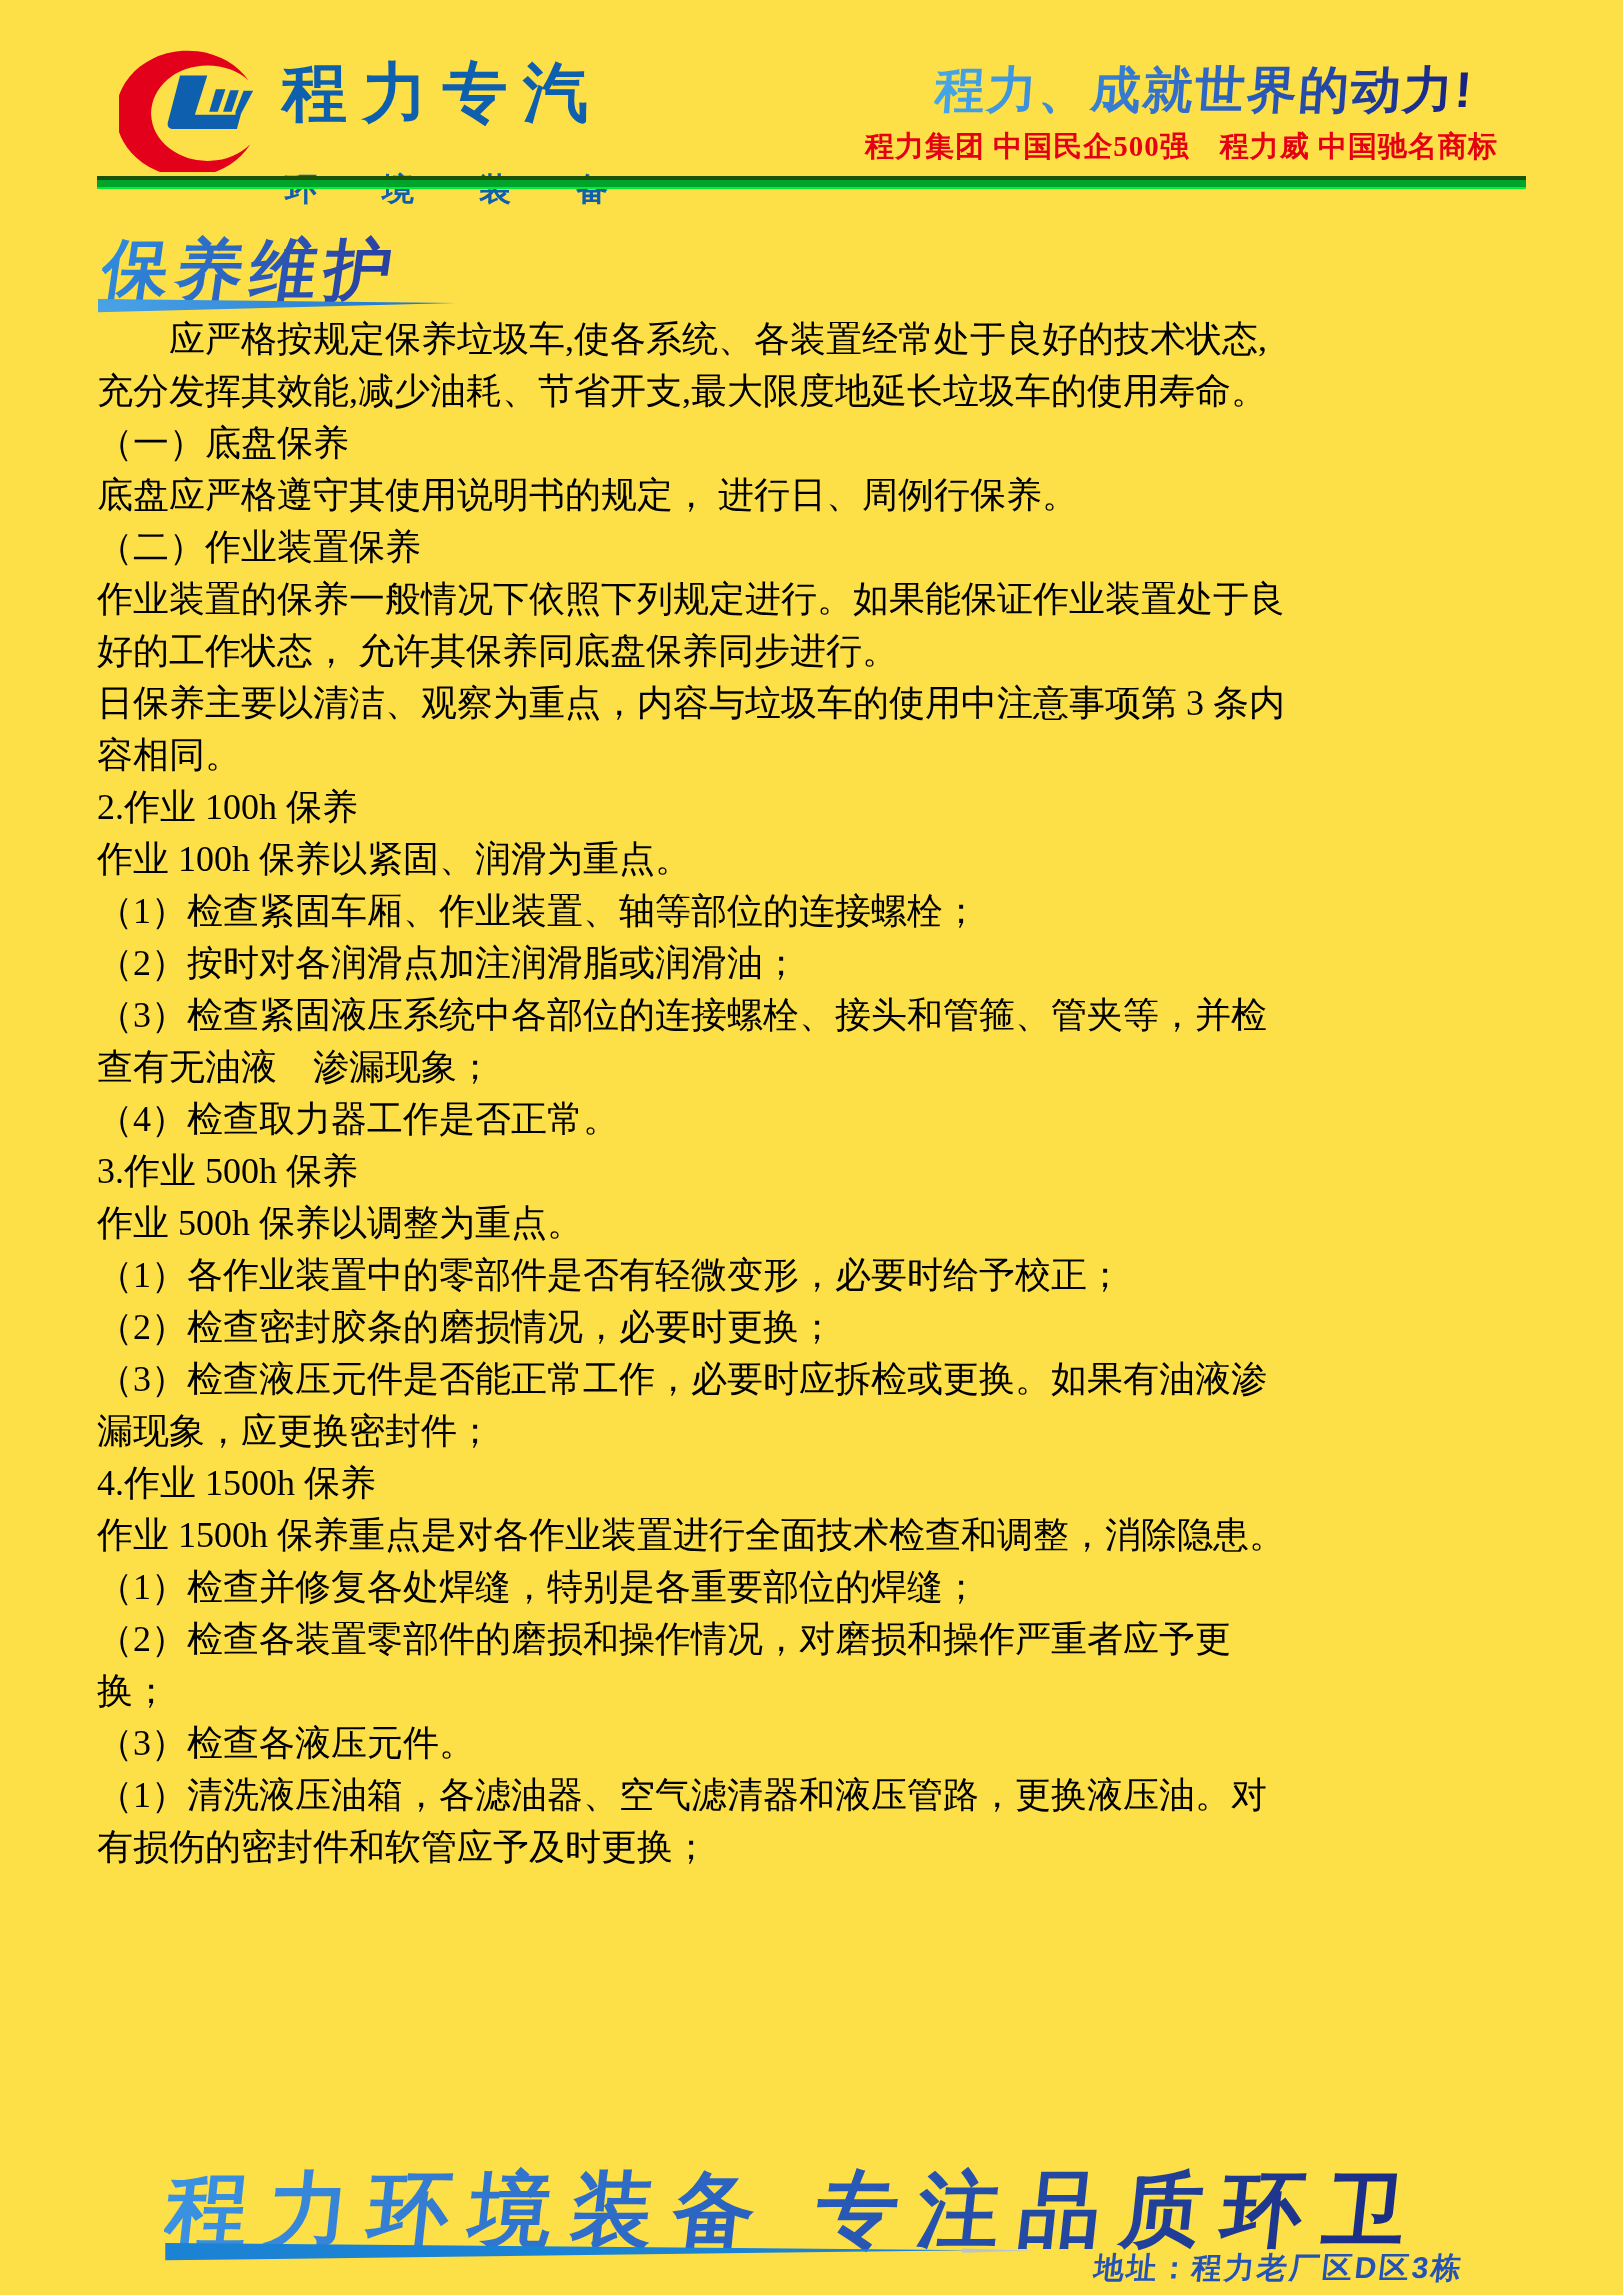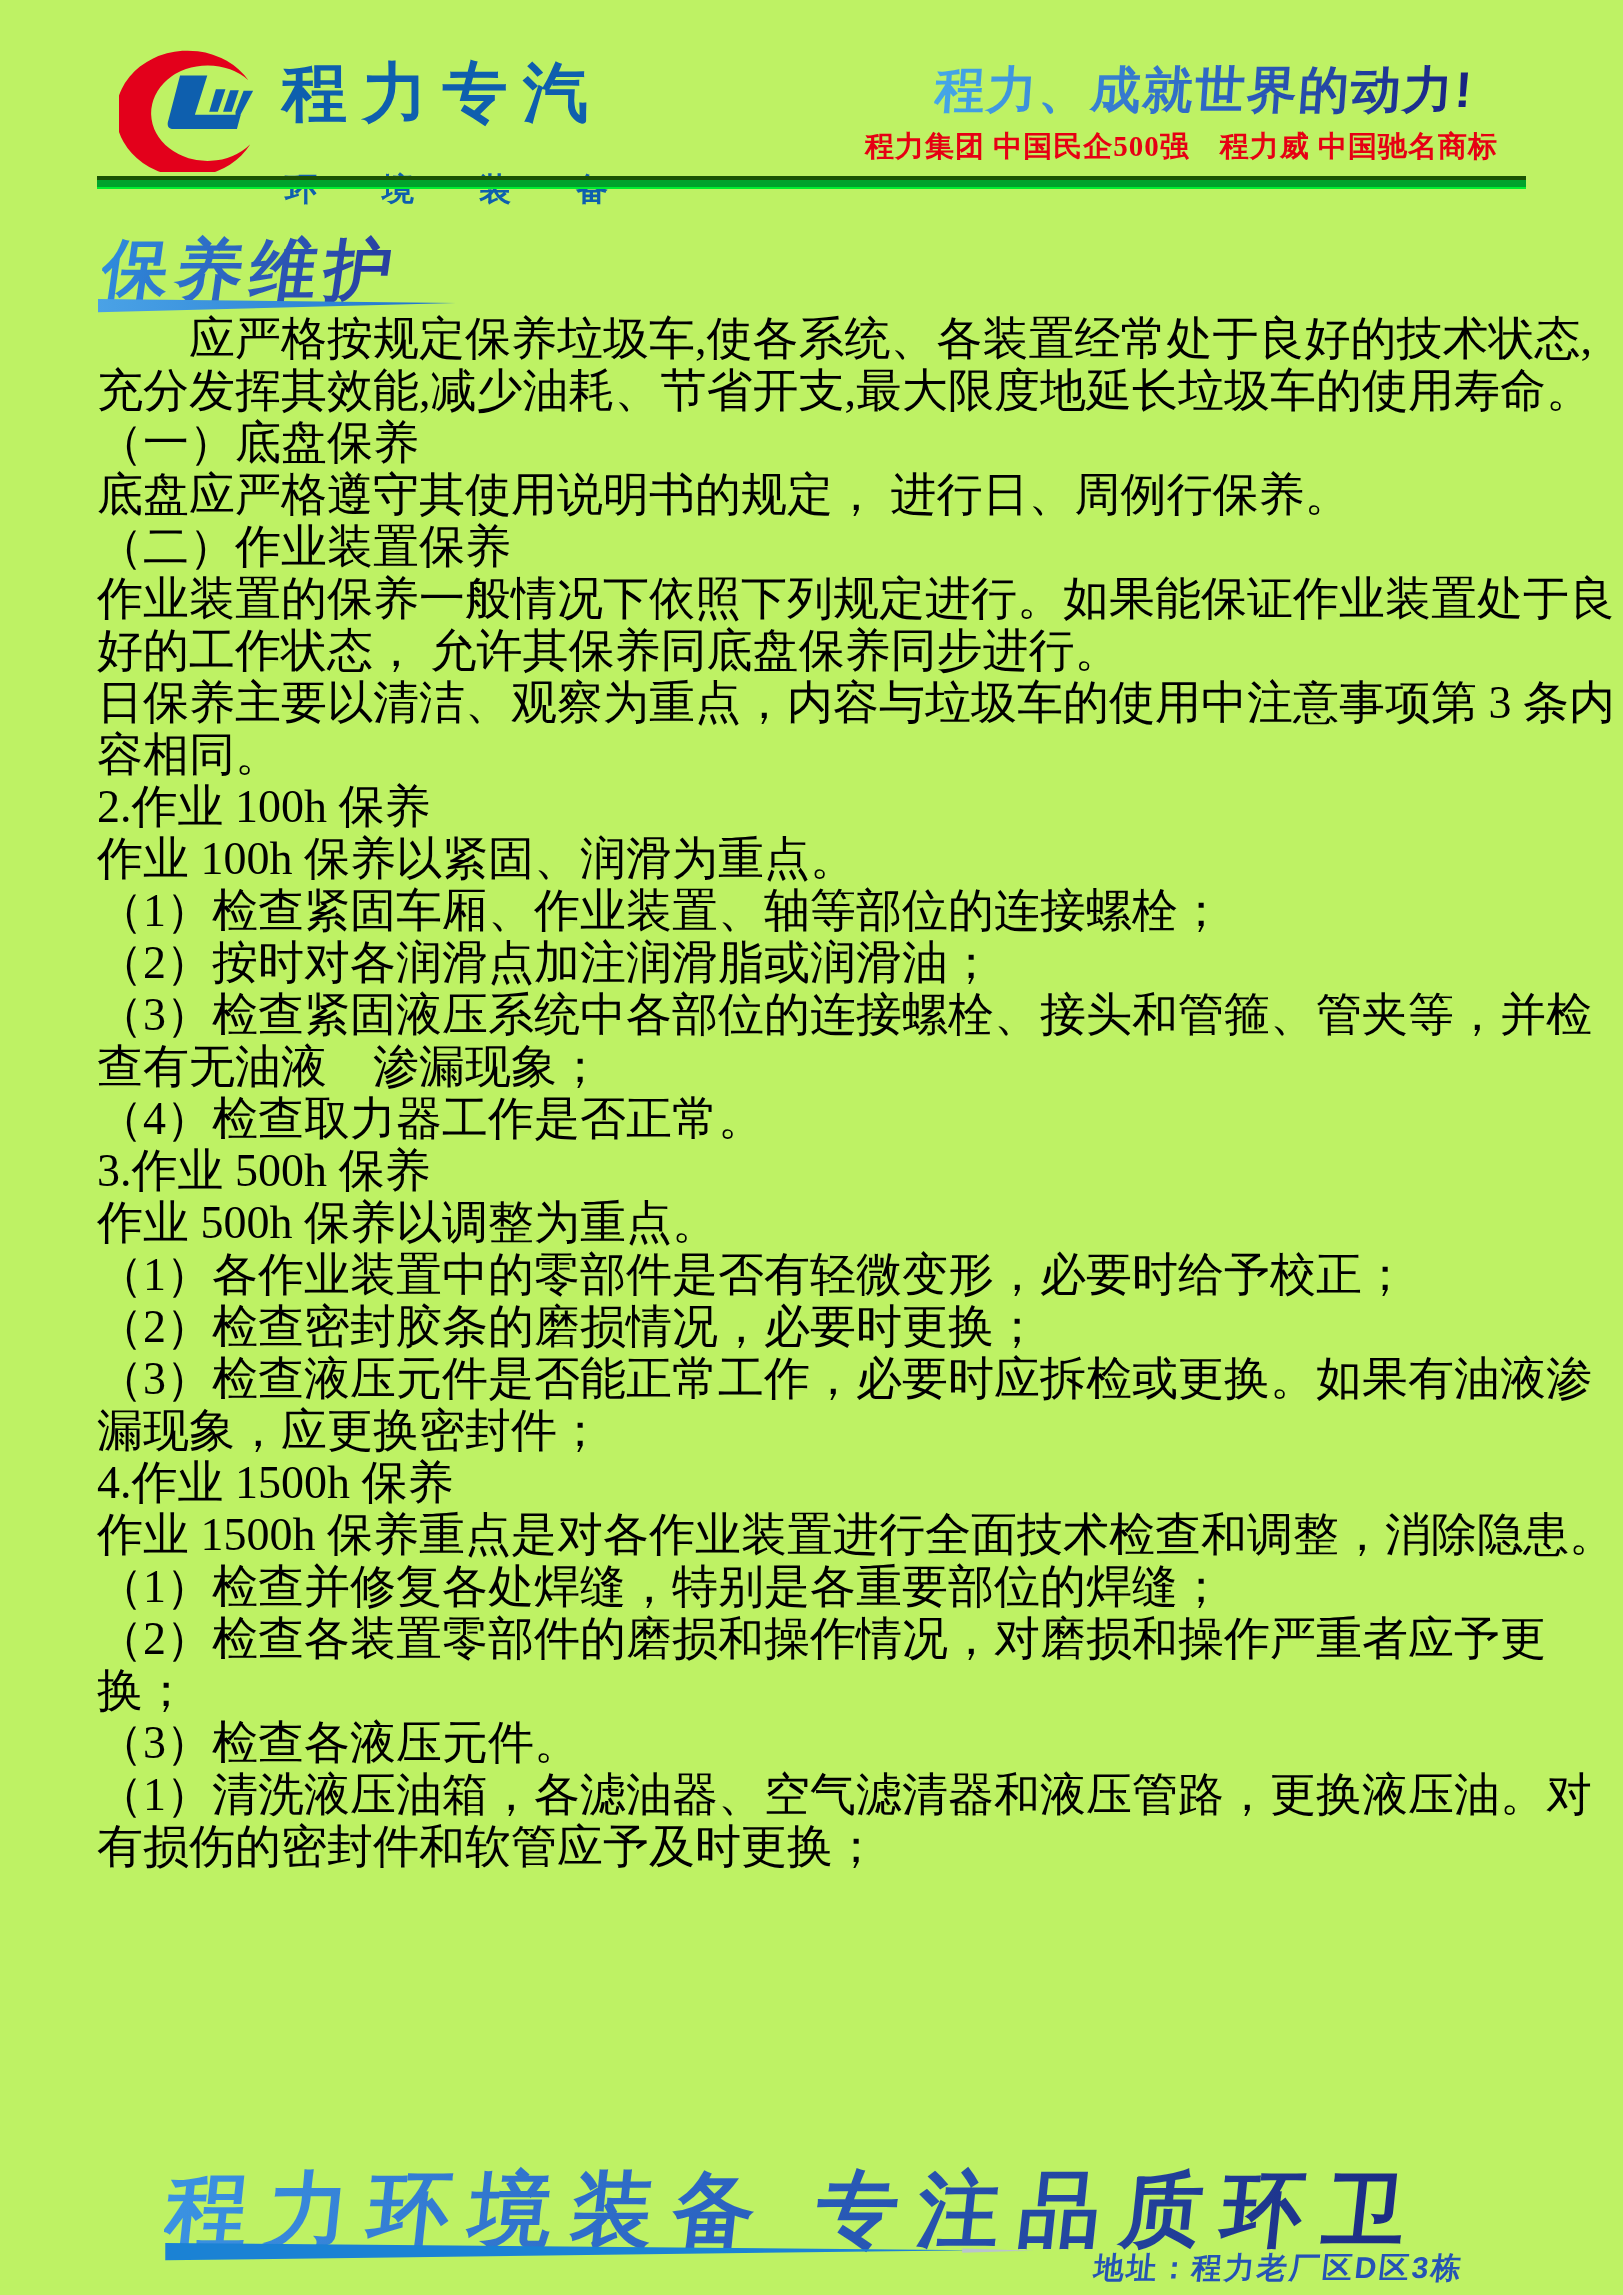--- a/index.html
+++ b/index.html
@@ -1,16 +1,16 @@
 <!DOCTYPE html>
 <html style="font-size:8.2px"><head>
 <meta charset="utf-8">
 <style>
   html,body{margin:0;padding:0;background:#fff;}
-  .page{position:relative;width:1623px;height:2295px;background:#bef264;overflow:hidden;
+  .page{position:relative;width:1623px;height:2295px;background:#fde047;overflow:hidden;
         font-family:"Liberation Serif","DejaVu Serif",serif;}
 
   
   .logo-mark{position:absolute;left:119px;top:43px;width:146px;height:129px;}
   .brand{position:absolute;left:282px;top:49px;font-family:"Liberation Sans","DejaVu Sans",sans-serif;
          font-weight:bold;font-size:65px;letter-spacing:15.3px;color:#0e5fae;white-space:nowrap;}
   .brand-sub{position:absolute;left:285px;top:123px;font-family:"Liberation Sans","DejaVu Sans",sans-serif;
          font-weight:bold;font-size:32px;letter-spacing:65px;color:#0e5fae;white-space:nowrap;margin-top:45px;}
   .slogan-wrap{position:absolute;left:935px;top:57px;transform:skewX(-4deg);}
   .slogan{font-family:"Liberation Sans","DejaVu Sans",sans-serif;font-weight:bold;font-size:50px;
@@ -27,21 +27,21 @@
   
   .sec-title{position:absolute;left:102px;top:225px;margin:0;transform:skewX(-8deg);
              font-family:"Liberation Sans","DejaVu Sans",sans-serif;font-weight:bold;
              font-size:67px;letter-spacing:7.2px;white-space:nowrap;
              background:linear-gradient(100deg,#2f8ede 0%,#2c55b4 60%,#283c9c 100%);
              -webkit-background-clip:text;background-clip:text;color:transparent;}
   .title-swoosh{position:absolute;left:98px;top:298px;width:358px;height:17.4px;}
 
   
   .body-text{position:absolute;left:97px;top:313px;width:1431px;
-             font-size:46px;line-height:52px;color:#000;}
+             font-size:36px;line-height:52px;color:#000;}
   .body-text .line{white-space:pre;height:52px;overflow:visible;}
 
   
   .footer-banner-wrap{position:absolute;left:166px;top:2156px;transform:skewX(-6deg);}
   .footer-banner{font-family:"Liberation Sans","DejaVu Sans",sans-serif;font-weight:bold;
                  font-size:82px;letter-spacing:19.4px;white-space:nowrap;
                  background:linear-gradient(95deg,#3b93e2 0%,#2b62c0 45%,#1b2a80 100%);
                  -webkit-background-clip:text;background-clip:text;color:transparent;}
   .footer-swoosh{position:absolute;left:165px;top:2243px;width:869px;height:18.4px;}
   .footer-address{position:absolute;left:1094px;top:2248px;transform:skewX(-6deg);

